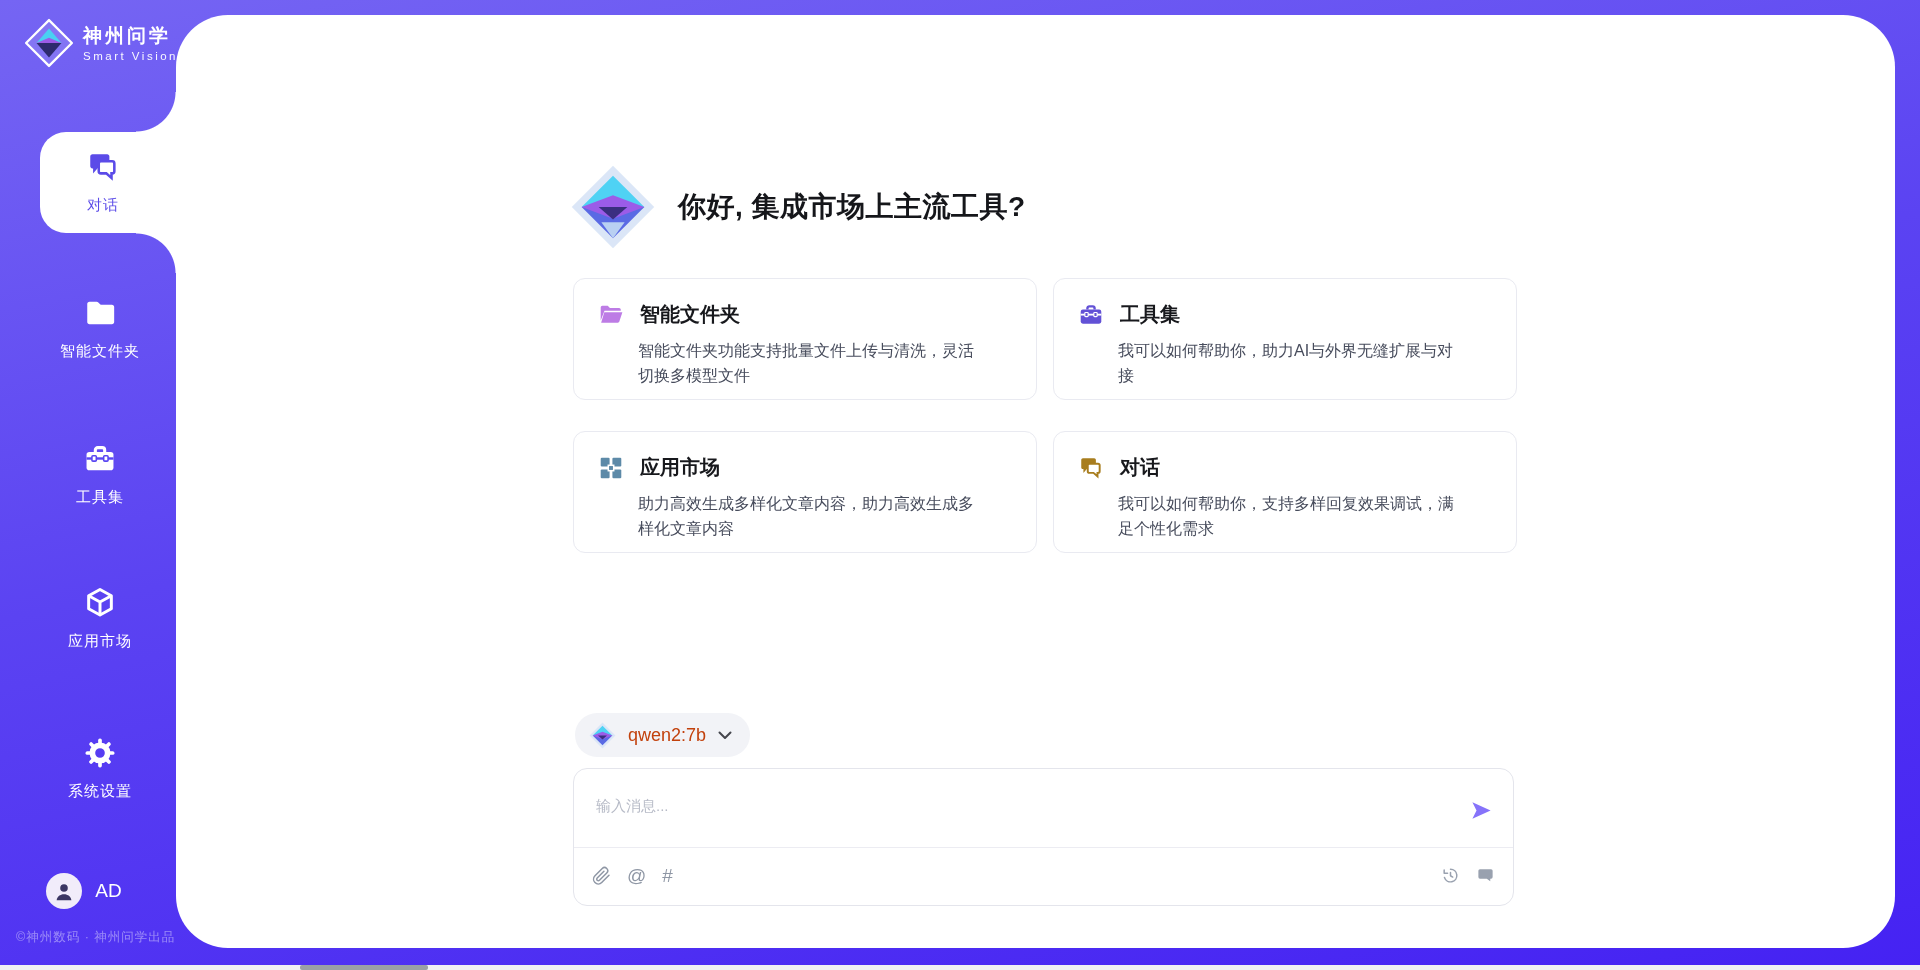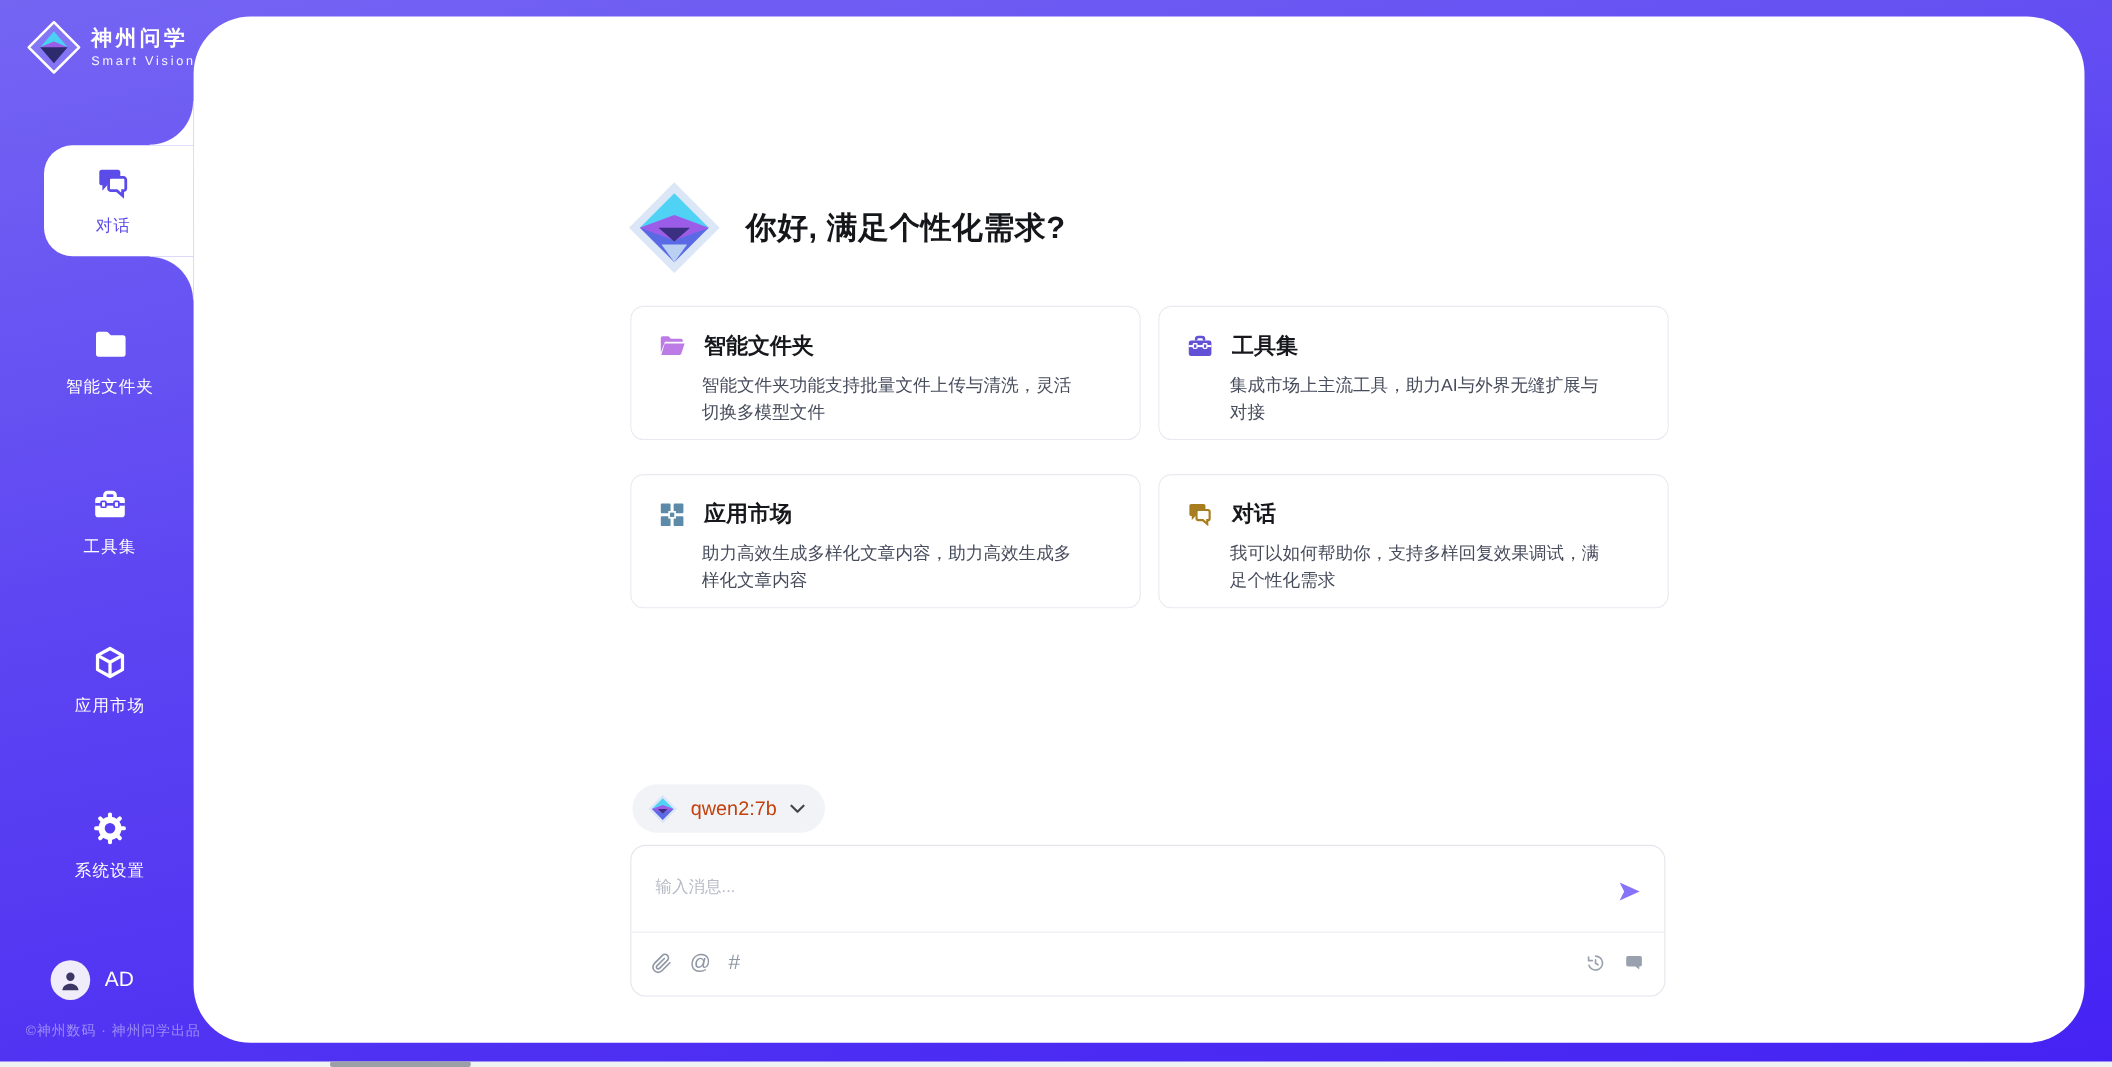--- a/index.html
+++ b/index.html
@@ -24,21 +24,21 @@
 
   .nav-item{left:20px;width:160px;display:flex;flex-direction:column;align-items:center;
     gap:12px;color:#fff;cursor:pointer;}
   .nav-label{font-size:15px;letter-spacing:1px;}
 
   .user-row{left:4px;top:873px;width:160px;display:flex;align-items:center;
     justify-content:center;gap:13px;cursor:pointer;}
   .avatar{width:36px;height:36px;border-radius:50%;background:#f1ecfa;display:flex;
     align-items:center;justify-content:center;overflow:hidden;}
   .user-name{color:#fff;font-size:19px;font-weight:500;}
-  .side-footer{left:0;top:929px;width:206px;text-align:center;color:rgba(255,255,255,.42);
+  .side-footer{left:16px;top:929px;width:206px;color:rgba(255,255,255,.42);
     font-size:12.5px;letter-spacing:1px;}
 
   
   .panel{left:176px;top:15px;width:1719px;height:933px;background:#fff;border-radius:52px;}
 
   .greeting{left:394px;top:146px;height:92px;display:flex;align-items:center;gap:22px;}
   .greeting-text{font-size:28px;font-weight:bold;color:#15161a;letter-spacing:.5px;}
 
   .cards{left:397px;top:263px;width:944px;display:grid;
     grid-template-columns:464px 464px;grid-auto-rows:122px;column-gap:16px;row-gap:31px;}
@@ -161,21 +161,21 @@
 
     <div class="abs greeting">
       <svg width="86" height="86" viewBox="0 0 48 48">
         <polygon points="24,1 47,24 24,47 1,24" fill="#dbe6f7"></polygon>
         <polygon points="24,6.5 41.5,24 6.5,24" fill="#4fd2f4"></polygon>
         <polygon points="6.5,24 41.5,24 24,41.5" fill="#5a6ae4"></polygon>
         <polygon points="24,41.5 30.5,32.5 17.5,32.5" fill="#b9d0f2"></polygon>
         <polygon points="6.5,24 24,17.5 41.5,24 24,30.5" fill="#9b5ce8"></polygon>
         <polygon points="16,24 32,24 24,31" fill="#3a2f80"></polygon>
       </svg>
-      <div class="greeting-text">你好, 满足个性化需求?</div>
+      <div class="greeting-text">你好, 集成市场上主流工具?</div>
     </div>
 
     <div class="abs cards">
 
       <div class="card">
         <div class="card-head">
           <svg width="26" height="26" viewBox="0 0 24 24" style="color: rgb(189, 124, 229);">
             <path d="M2.5 5c0-.8.7-1.5 1.5-1.5h5l2 2h8.5c.8 0 1.5.7 1.5 1.5V8H6l-3.5 9z" fill="currentColor"></path>
             <path d="M5.8 9.5h16.7l-2.8 8.6c-.2.6-.8 1-1.4 1H2.9z" fill="currentColor"></path>
           </svg>
@@ -188,21 +188,21 @@
         <div class="card-head">
           <svg width="26" height="26" viewBox="0 0 24 24" style="--bg: #ffffff; color: rgb(98, 81, 214);">
             <path d="M8.7 7V5.7c0-1 .8-1.7 1.7-1.7h3.2c1 0 1.7.8 1.7 1.7V7" fill="none" stroke="currentColor" stroke-width="2.2"></path>
             <rect x="2.5" y="7" width="19" height="13" rx="2" fill="currentColor"></rect>
             <rect x="2.5" y="10.8" width="19" height="1.7" fill="var(--bg)"></rect>
             <rect x="6.3" y="9.7" width="3.1" height="3.8" rx=".7" fill="currentColor" stroke="var(--bg)" stroke-width="1.1"></rect>
             <rect x="14.6" y="9.7" width="3.1" height="3.8" rx=".7" fill="currentColor" stroke="var(--bg)" stroke-width="1.1"></rect>
           </svg>
           <div class="card-title">工具集</div>
         </div>
-        <div class="card-desc">集成市场上主流工具，助力AI与外界无缝扩展与对接</div>
+        <div class="card-desc">我可以如何帮助你，助力AI与外界无缝扩展与对接</div>
       </div>
 
       <div class="card">
         <div class="card-head">
           <svg width="26" height="26" viewBox="0 0 24 24" style="color: rgb(93, 138, 168);">
             <g fill="currentColor">
               <rect x="2.5" y="2.5" width="8.2" height="8.2" rx="1"></rect>
               <rect x="13.3" y="2.5" width="8.2" height="8.2" rx="1"></rect>
               <rect x="2.5" y="13.3" width="8.2" height="8.2" rx="1"></rect>
               <rect x="13.3" y="13.3" width="8.2" height="8.2" rx="1"></rect>

